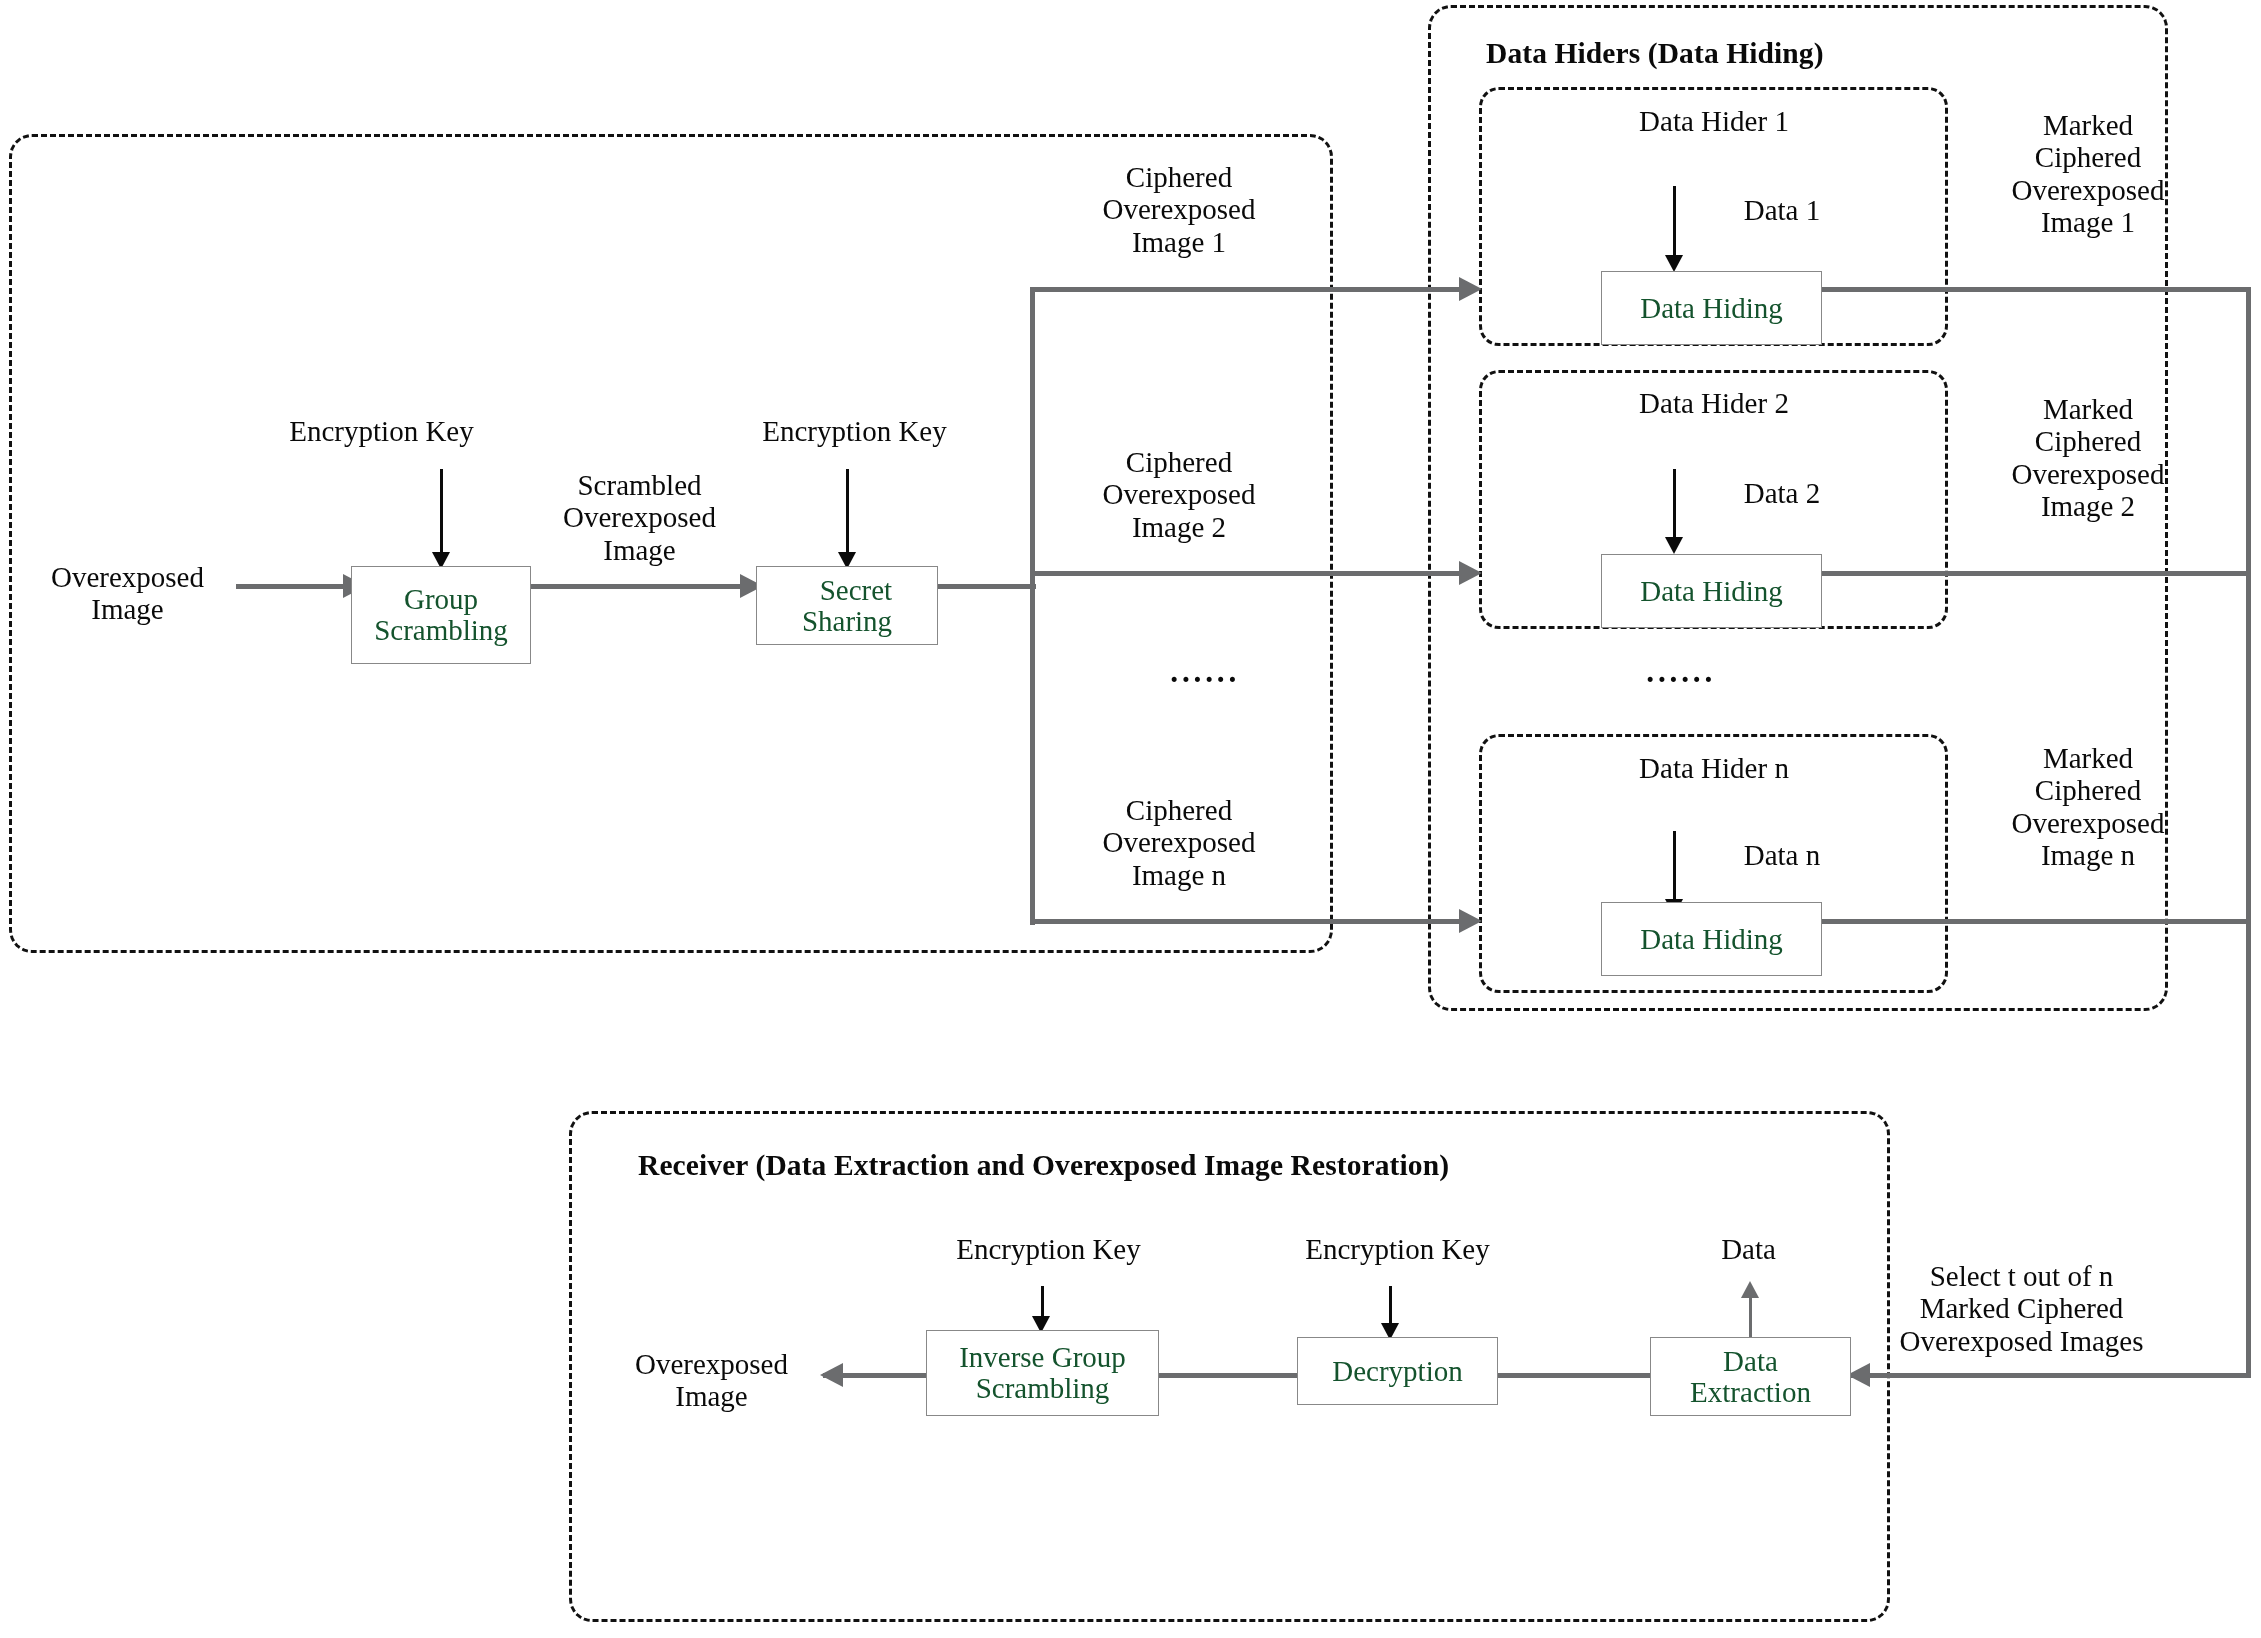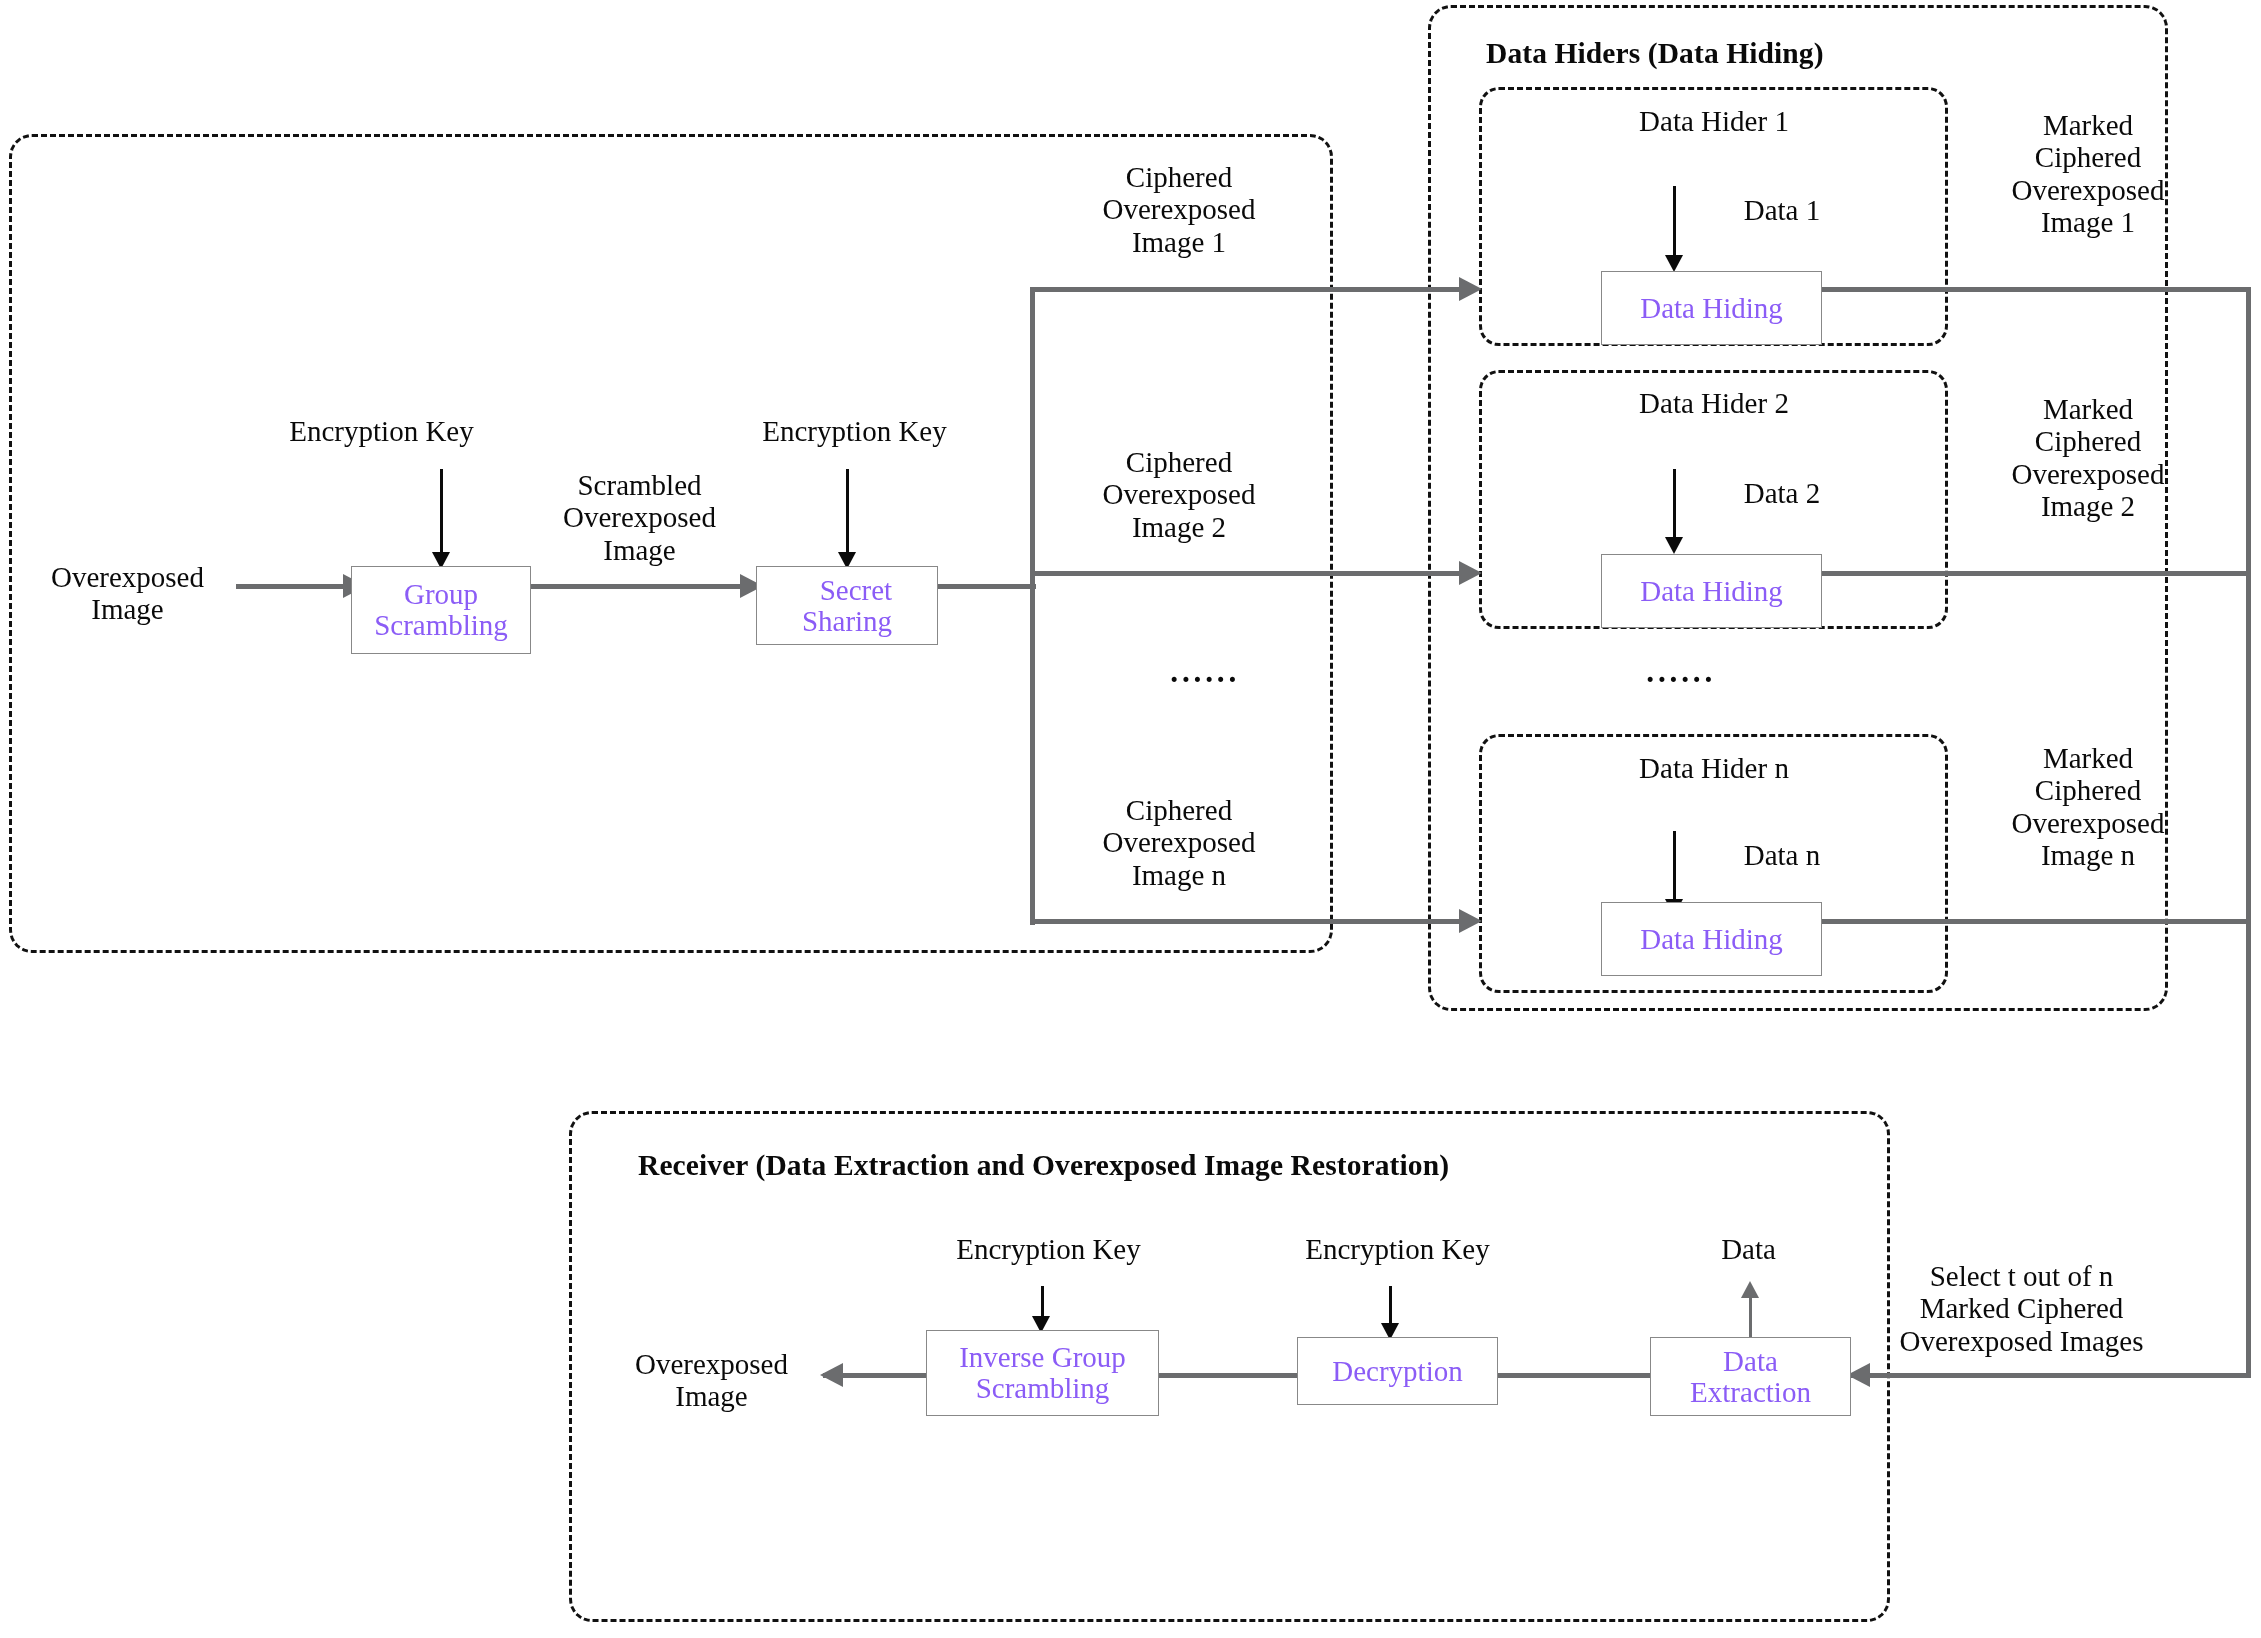--- a/index.html
+++ b/index.html
@@ -46,21 +46,21 @@
     position: absolute;
     border: 1.3px solid #888888;
     background: #ffffff;
     box-sizing: border-box;
     display: flex;
     align-items: center;
     justify-content: center;
     text-align: center;
     font-size: 29px;
     line-height: 1.06;
-    color: #8b5cf6;
+    color: #14532d;
     z-index: 6;
   }
 
   
   .lbl {
     position: absolute;
     font-size: 29px;
     line-height: 1.12;
     text-align: center;
     white-space: pre-line;
@@ -147,21 +147,21 @@
 
   <div class="lbl" style="left:27px; top:561px; width:201px;">Overexposed
 Image</div>
   <div class="hline" style="left:236px; top:584px; width:111px;"></div>
   <div class="arrow-r" style="left:343px; top:574px;"></div>
 
   <div class="lbl" style="left:234px; top:415px; width:295px;">Encryption Key</div>
   <div class="kline" style="left:440px; top:469px; height:88px;"></div>
   <div class="karrow-d" style="left:432px; top:552px;"></div>
 
-  <div class="pbox" style="left:351px; top:566px; width:180px; height:88px;">
+  <div class="pbox" style="left:351px; top:566px; width:180px; height:98px;">
     <span style="white-space:pre-line;">Group
 Scrambling</span>
   </div>
 
   <div class="lbl" style="left:529px; top:469px; width:221px;">Scrambled
 Overexposed
 Image</div>
 
   <div class="hline" style="left:531px; top:584px; width:214px;"></div>
   <div class="arrow-r" style="left:740px; top:574px;"></div>

